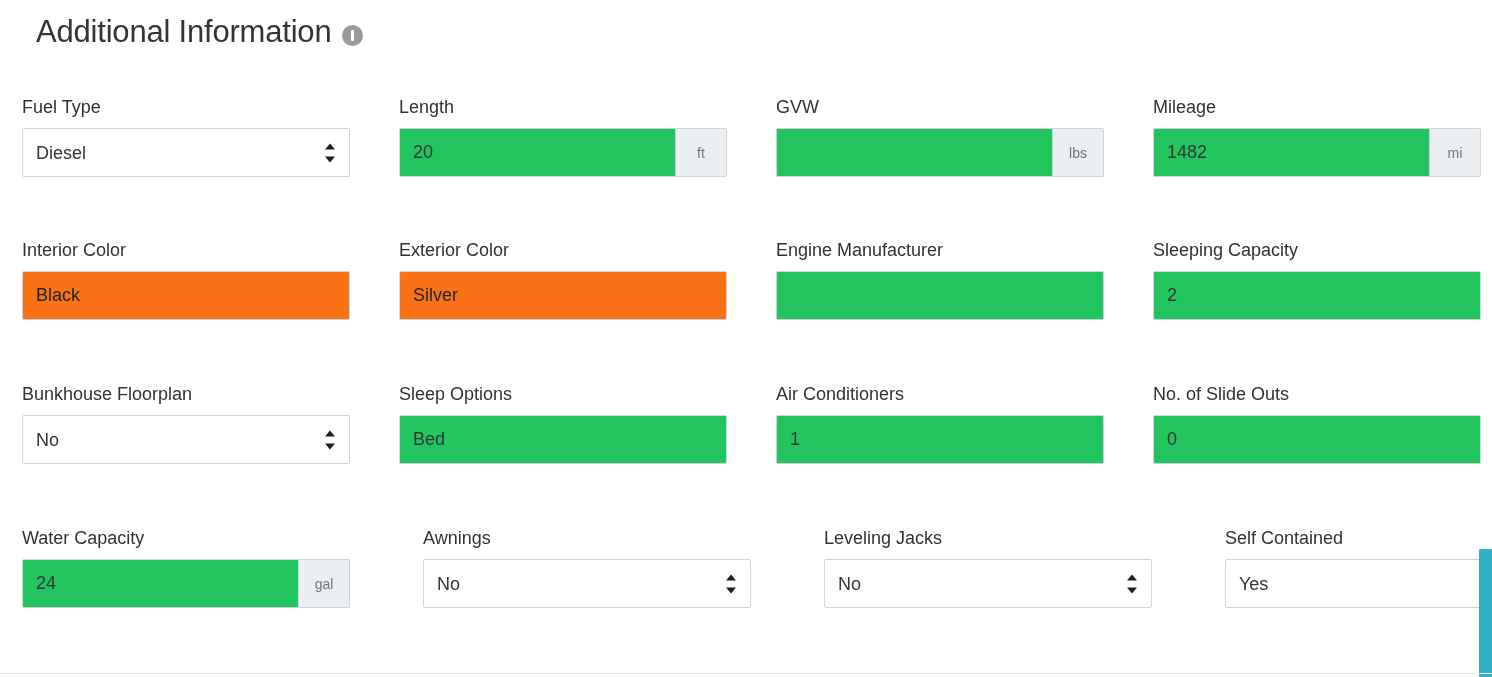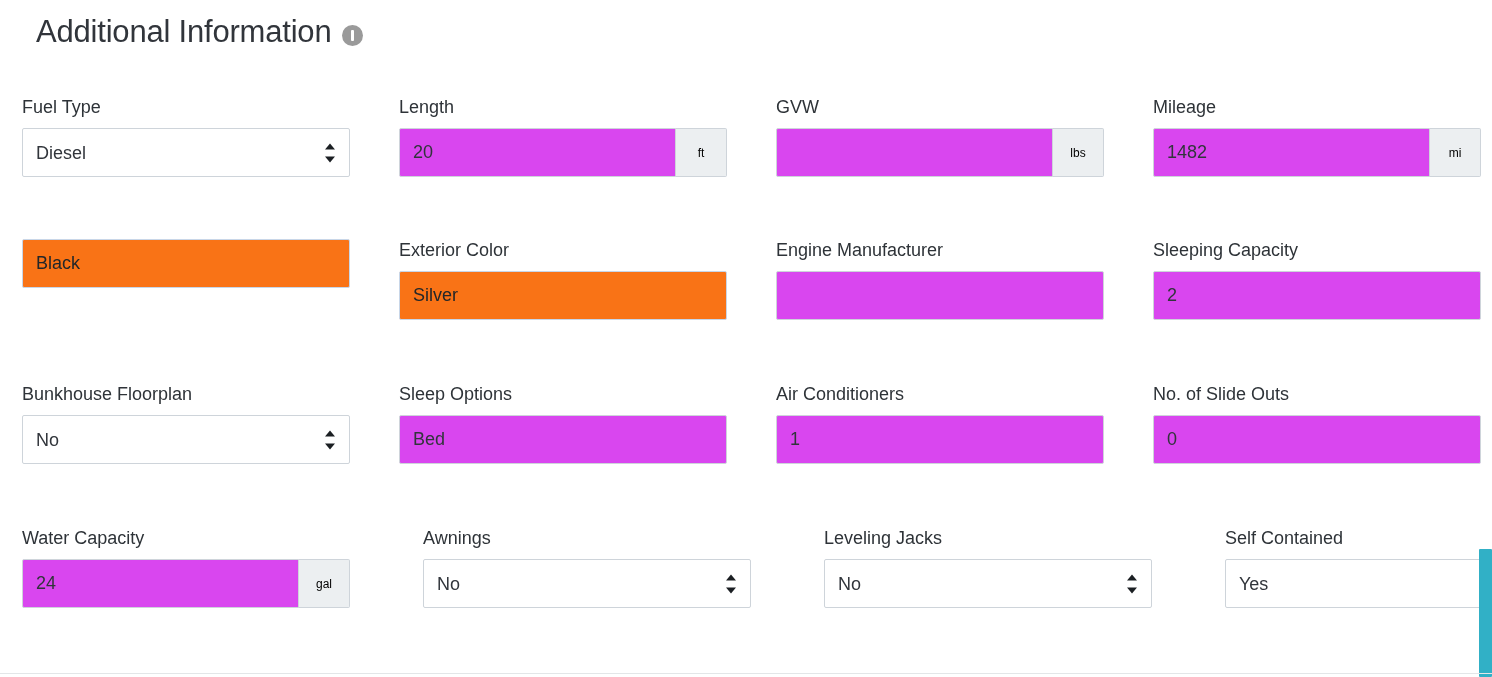--- a/index.html
+++ b/index.html
@@ -90,21 +90,21 @@
     height: 51px;
   }
 
   
   .txt {
     flex: 1 1 auto;
     height: 49px;
     min-width: 0;
     border: 1px solid #ced4da;
     border-radius: 2px;
-    background: #d946ef;
+    background: #22c55e;
     font-family: "Liberation Sans", "DejaVu Sans", sans-serif;
     font-size: 18px;
     color: #31353b;
     padding: 0 13px;
     outline: none;
   }
   .txt::placeholder { color: #9aa0a6; }
   .txt.autofill {
     background: #f97316;
     border-color: #c8d6e8;
@@ -150,22 +150,22 @@
     flex: 0 0 auto;
     min-width: 51px;
     height: 49px;
     border: 1px solid #ced4da;
     border-left: none;
     border-radius: 0 2px 2px 0;
     background: #eceff1;
     display: flex;
     align-items: center;
     justify-content: center;
-    font-size: 12px;
-    color: #000000;
+    font-size: 14px;
+    color: #737373;
     padding: 4px 11px;
   }
   .has-addon .txt {
     border-radius: 2px 0 0 2px;
   }
 
   
   .side-accent {
     position: absolute;
     right: 0;
@@ -226,20 +226,21 @@
         <div class="field">
           <label class="field-label">Mileage</label>
           <div class="control-wrap has-addon">
             <input type="text" class="txt" value="1482" style="">
             <span class="addon">mi</span>
           </div>
         </div>
       </div>
       <div class="form-row" style="position: absolute; left: 22px; top: 239px;">
         <div class="field">
+          <label class="field-label">Interior Color</label>
           <div class="control-wrap">
             <input type="text" class="txt autofill" value="Black" style="">
           </div>
         </div>
         <div class="field">
           <label class="field-label">Exterior Color</label>
           <div class="control-wrap">
             <input type="text" class="txt autofill" value="Silver" style="">
           </div>
         </div>

